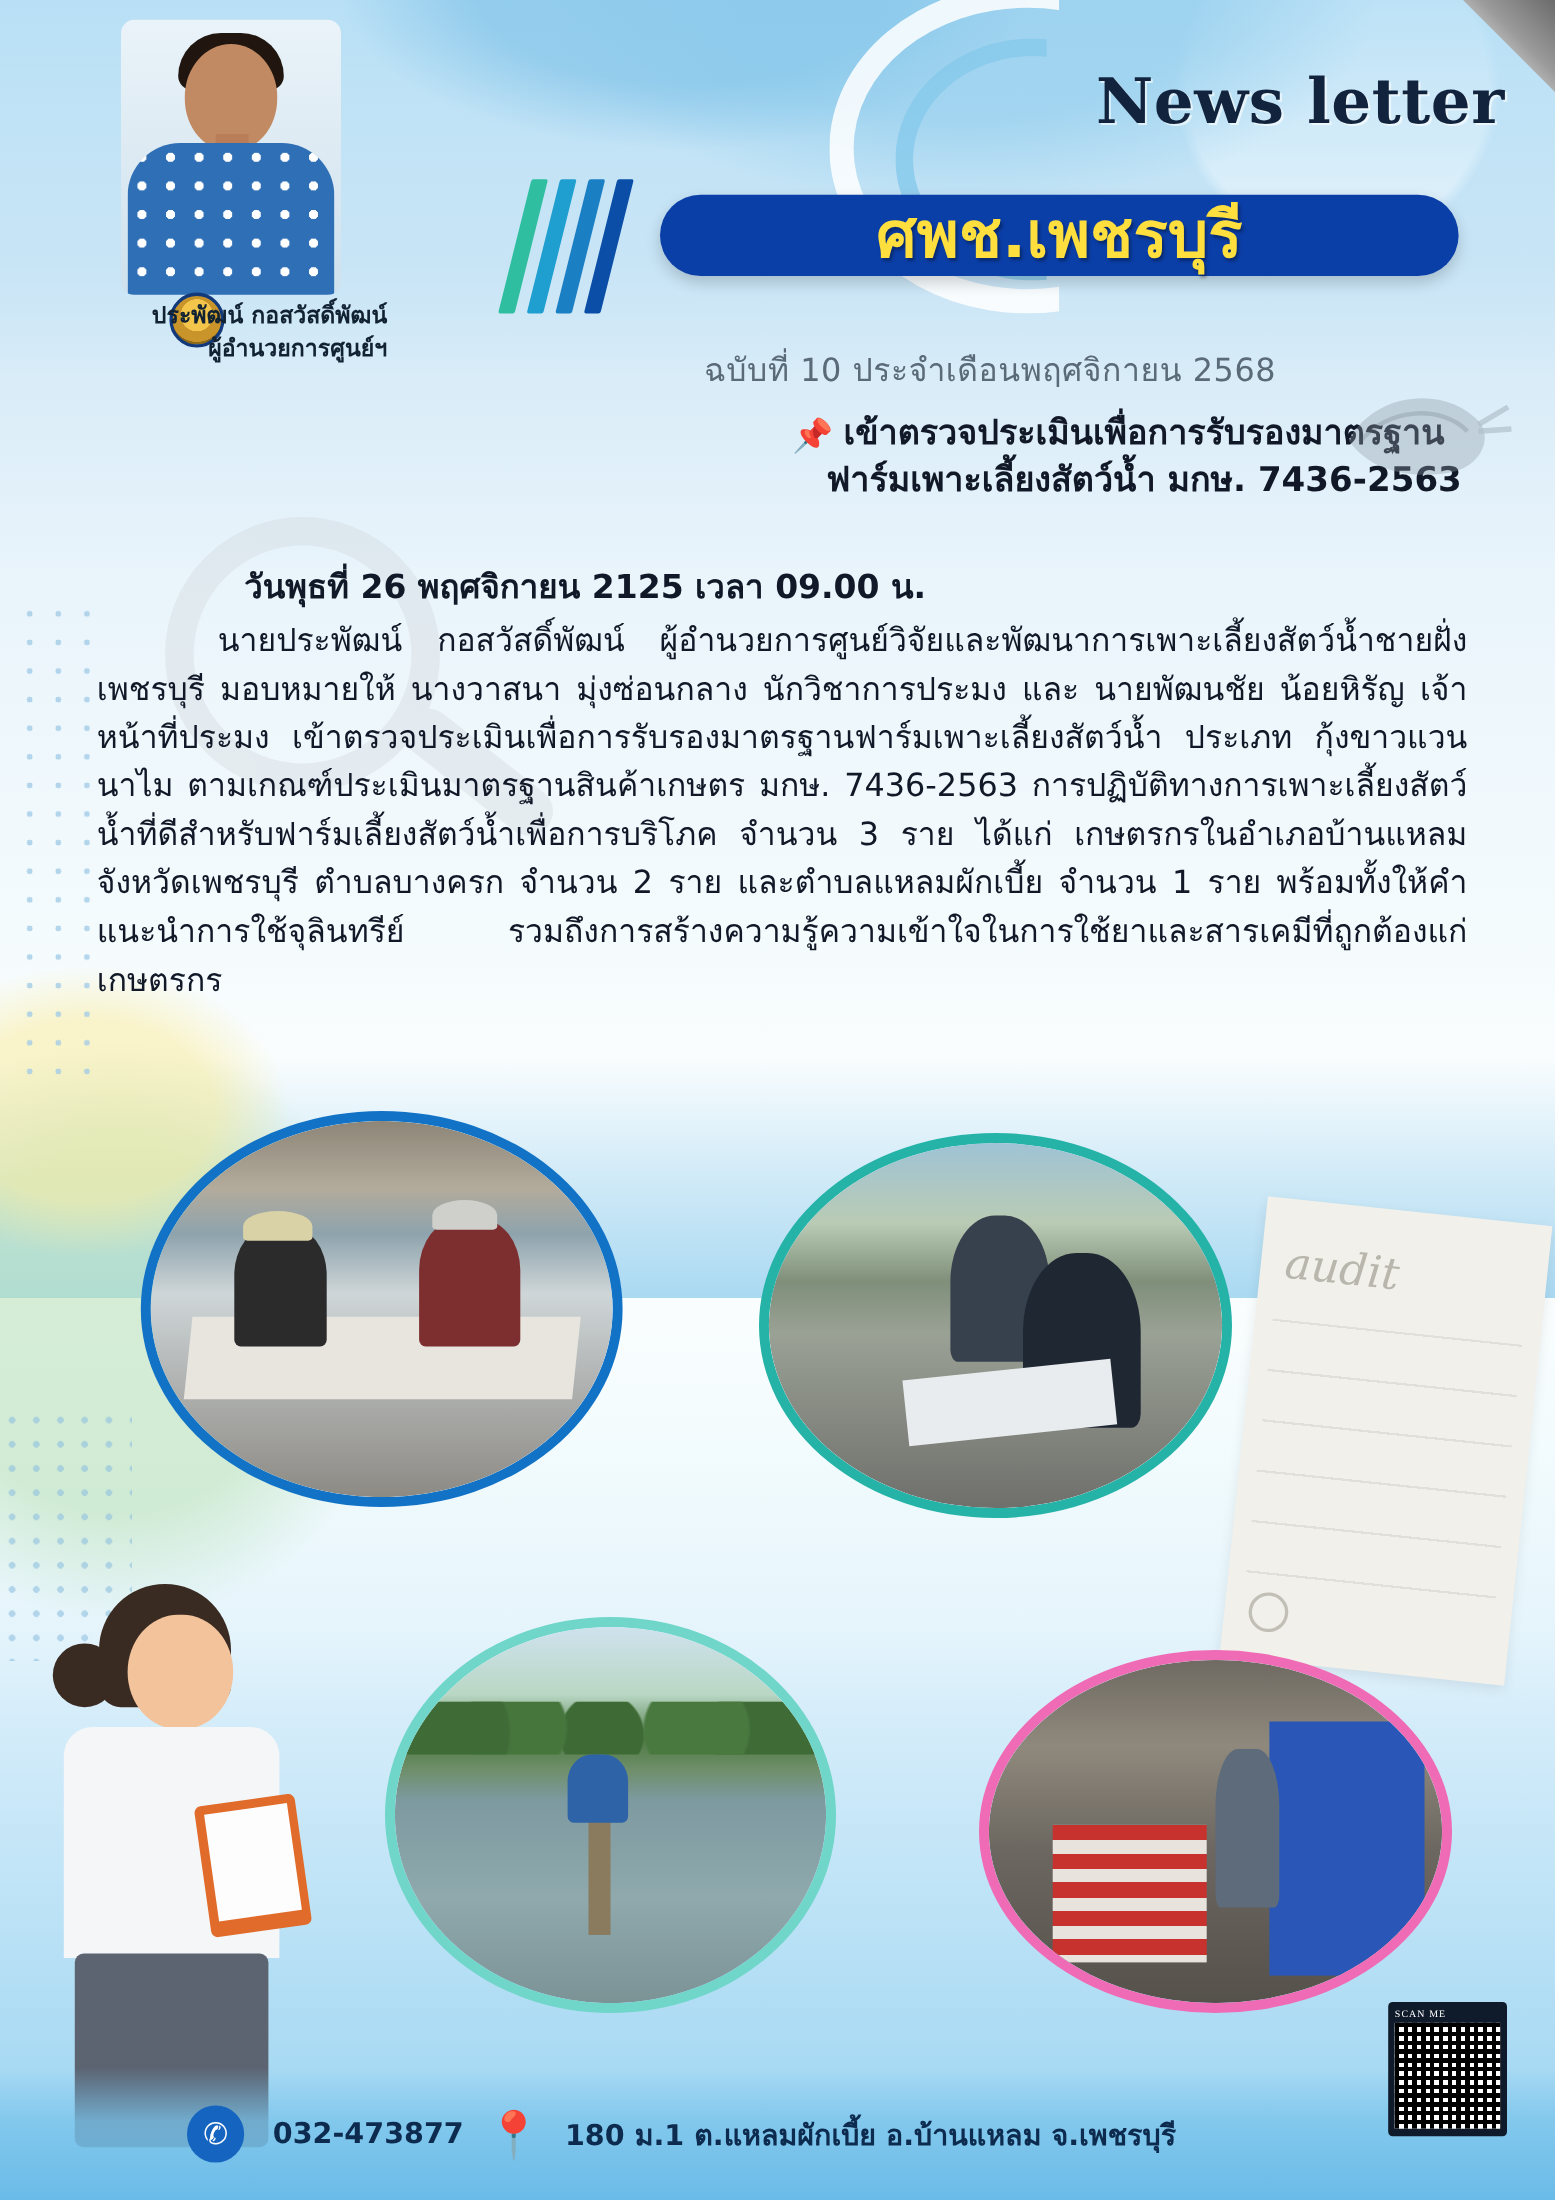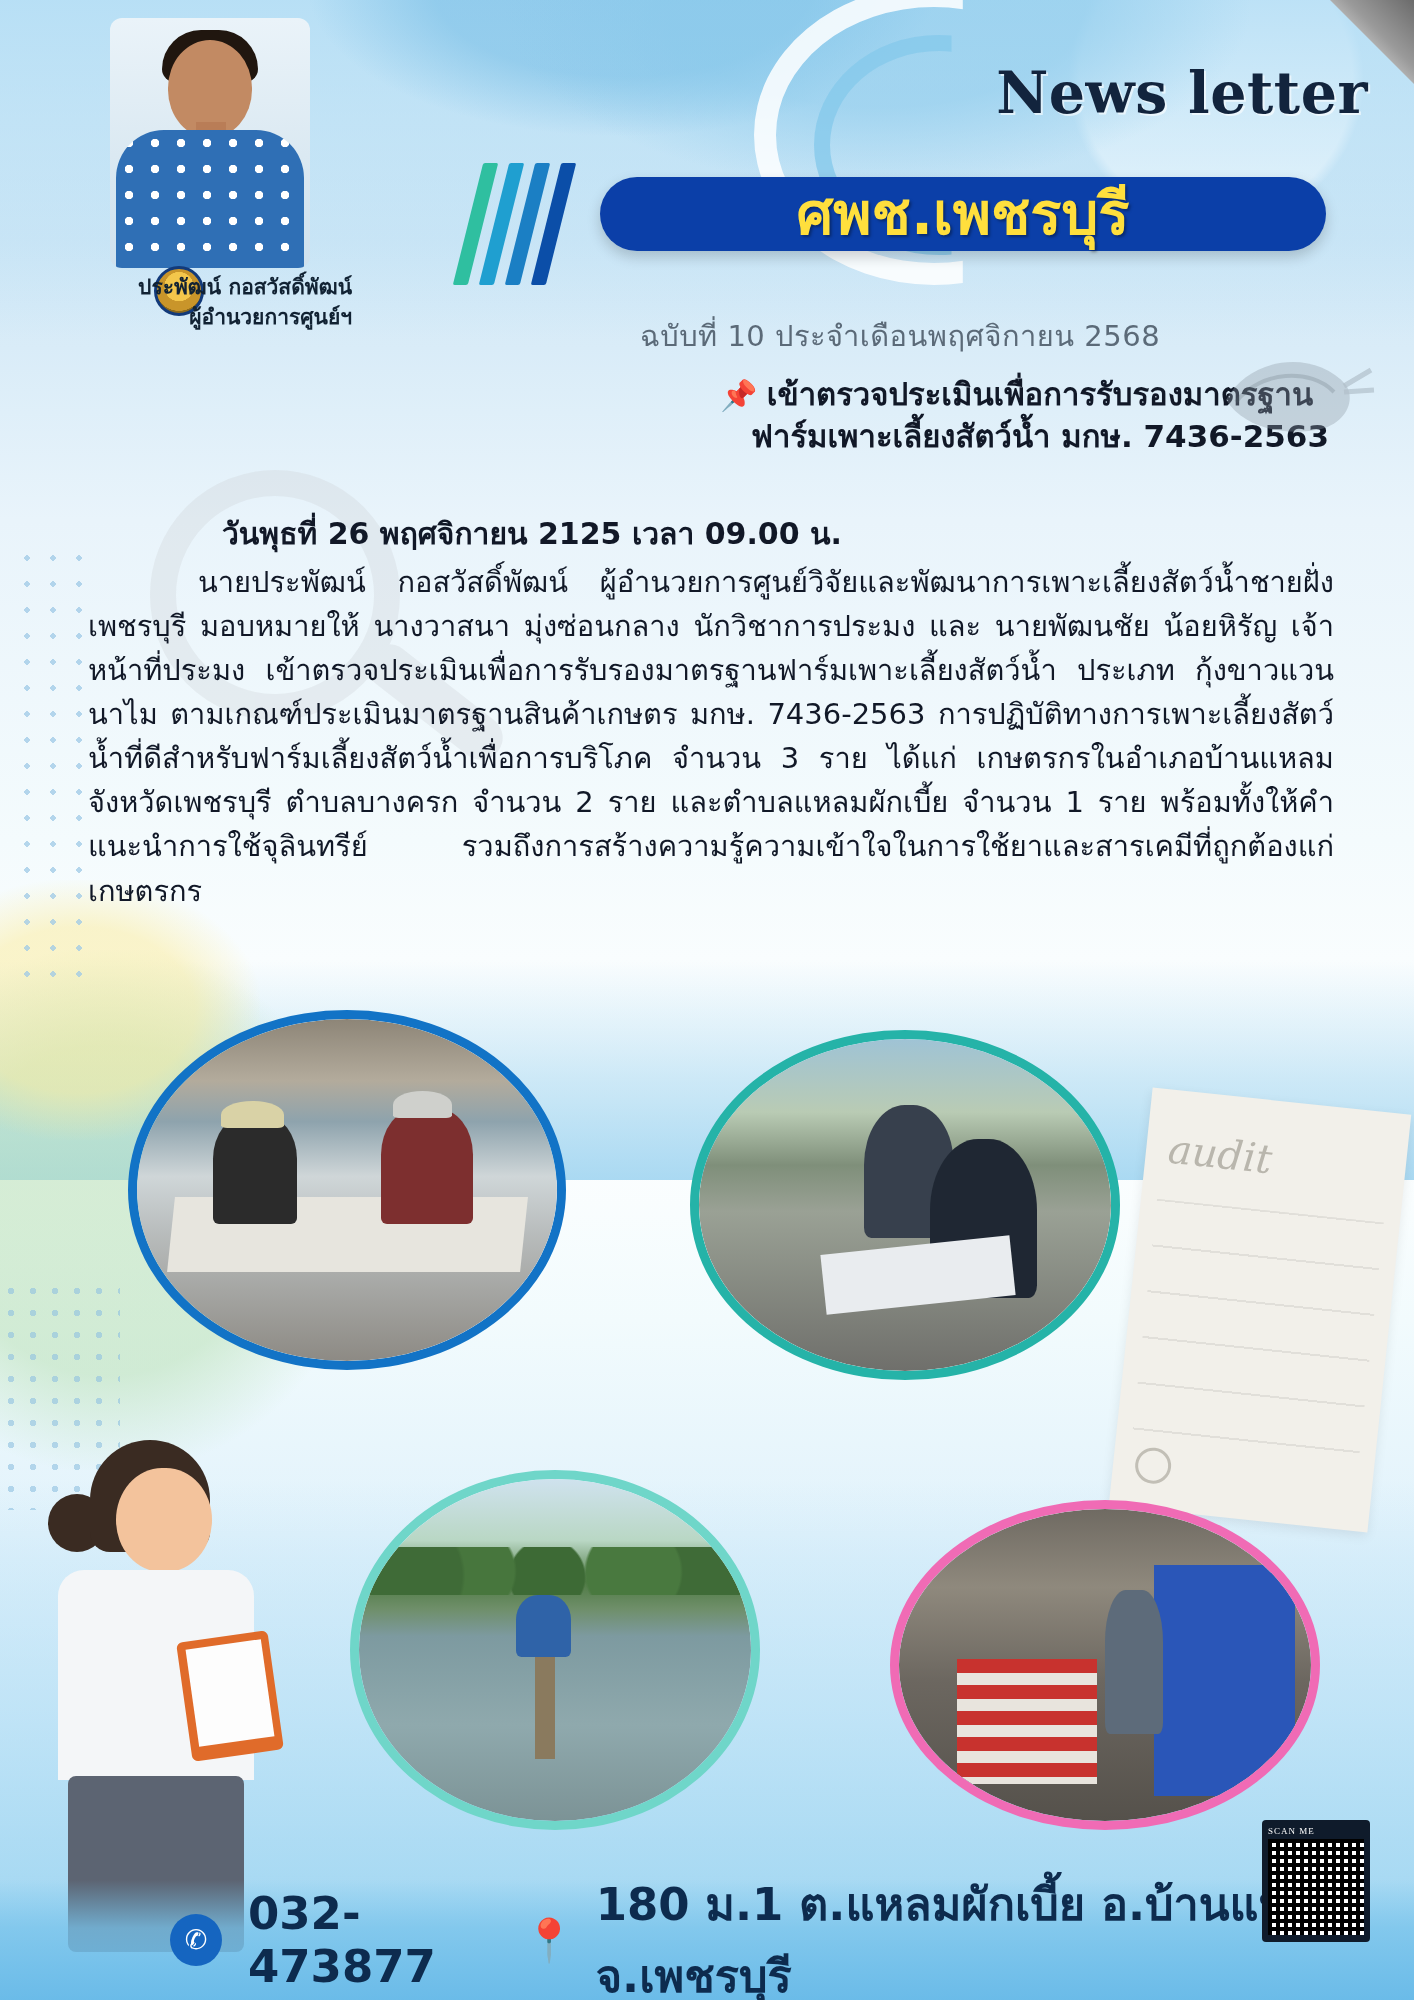--- a/index.html
+++ b/index.html
@@ -257,21 +257,21 @@
     position:absolute; left:0; bottom:0; width:100%; height:120px;
     background: linear-gradient(180deg, rgba(130,200,238,0.0) 0%, rgba(120,195,235,0.75) 40%, rgba(104,186,232,0.95) 100%);
     display:flex; align-items:center; gap:26px; padding-left:170px;
   }
   .f-icon {
     width:52px; height:52px; border-radius:50%; background:#1565c0;
     display:flex; align-items:center; justify-content:center; color:#fff; font-size:27px;
     flex:0 0 auto;
   }
   .f-icon.pin-ic { background:transparent; color:#1a3d7c; font-size:42px; width:40px; }
-  .f-text { font-size:45px; font-weight:700; color:#0d2b4e; font-family:"DejaVu Sans","Liberation Sans",sans-serif; }
+  .f-text { font-size:26px; font-weight:700; color:#0d2b4e; font-family:"DejaVu Sans","Liberation Sans",sans-serif; }
 
   .qr-box { position:absolute; right:44px; bottom:58px; width:108px; height:122px; background:#0f1b2b; padding:6px; border-radius:4px; }
   .qr-label { font-size:9px; color:#fff; letter-spacing:1px; font-family:Liberation Serif, serif; }
   .qr-img { width:96px; height:96px; margin-top:3px;
     background-color:#fff;
     background-image:
       repeating-linear-gradient(90deg,#000 0 4px, #fff 4px 8px),
       repeating-linear-gradient(180deg,#000 0 4px, transparent 4px 8px);
     background-blend-mode: multiply;
   }

